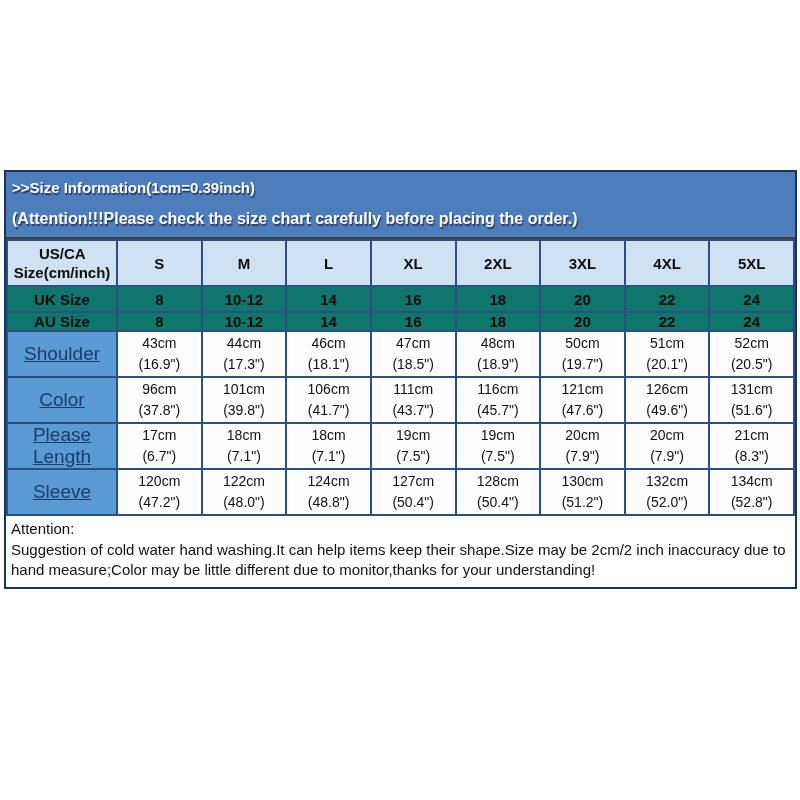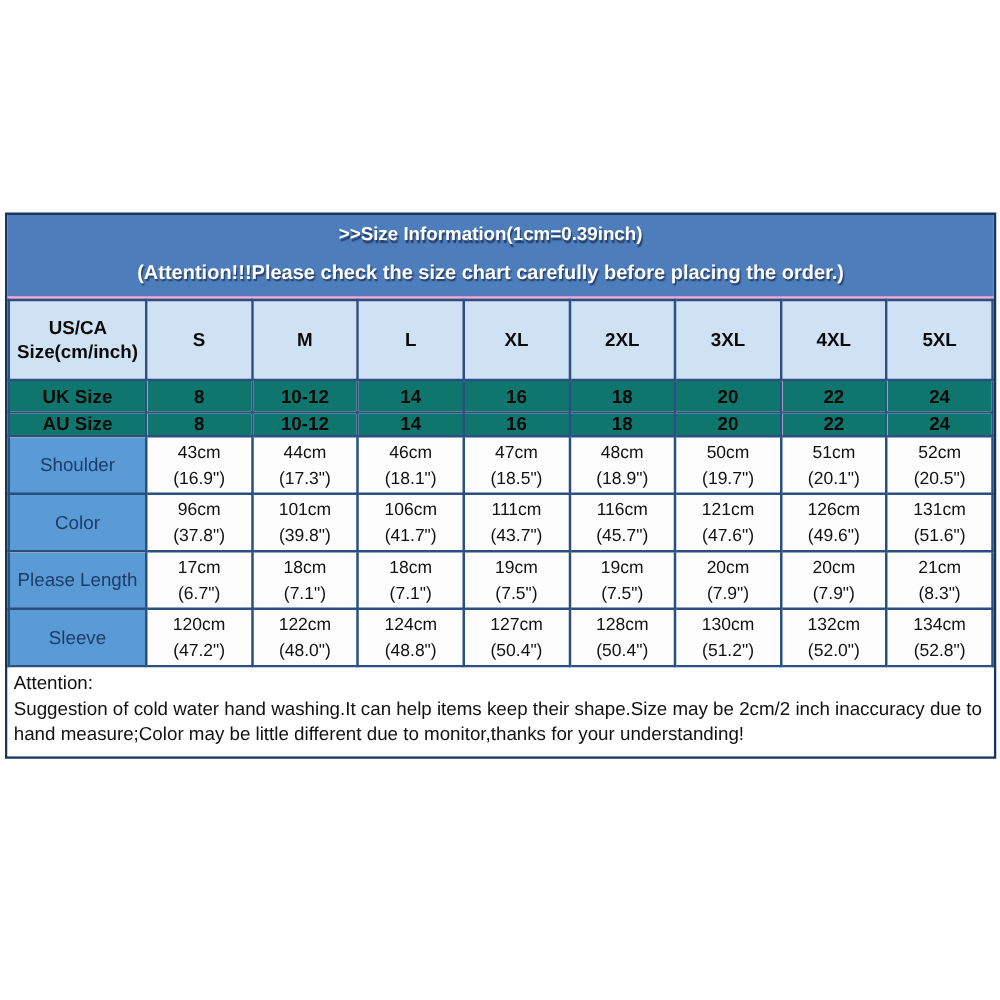--- a/index.html
+++ b/index.html
@@ -14,22 +14,21 @@
     position: absolute;
     left: 4px; top: 170px; width: 793px;
     border: 2px solid #16365c;
     background: #ffffff;
   }
 
   
   .banner {
     background: #4e7dbb;
     padding: 6px 22px 8px 6px;
-    border-bottom: 2px solid #f9a8d4;
-    text-align: center;
+    border-bottom: 2px solid #404040;
   }
   .banner-line1 {
     color: #ffffff; font-weight: bold; font-size: 15px; line-height: 19px;
     text-shadow: 1px 2px 1px rgba(10,25,55,0.65);
   }
   .banner-line2 {
     margin-top: 11px;
     color: #ffffff; font-weight: bold; font-size: 16px; line-height: 21px;
     text-shadow: 1px 2px 1px rgba(10,25,55,0.65);
   }
@@ -41,42 +40,44 @@
     table-layout: fixed;
   }
   table.size-table td, table.size-table th {
     border: 2px solid #2a4f80;
     text-align: center;
     vertical-align: middle;
     overflow: hidden;
   }
   col.first-col { width: 110px; }
 
-  tr.header-row { height: 64px; background: #cfe2f3; }
+  tr.header-row { height: 46px; background: #cfe2f3; }
   tr.header-row th { font-size: 15px; font-weight: bold; color: #0b0b0b; line-height: 19px; }
   tr.uk-row, tr.au-row { background: #0f766e; }
   tr.uk-row { height: 26px; }
   tr.au-row { height: 16px; }
   tr.uk-row td, tr.au-row td { font-size: 15px; font-weight: bold; color: #0b0b0b; }
 
   tr.measure-row { height: 46px; background: #fdfdfd; }
   tr.measure-row td.measure-label {
     background: #5b9bd5;
     color: #1b3c6b;
-    font-size: 15px;
+    font-size: 19px;
     font-weight: normal;
+    text-decoration: underline;
   }
   tr.measure-row td .val-line { display: block; font-size: 14px; color: #111; line-height: 21px; }
 
   
   .footer-note {
     background: #ffffff;
     padding: 3px 5px 6px 5px;
     font-size: 15px; color: #111;
     line-height: 20.5px;
+    border-radius: 31px;
   }
 </style>
 </head>
 <body>
 
 <div class="page">
   <div class="chart-block">
 
     <div class="banner">
       <div class="banner-line1">&gt;&gt;Size Information(1cm=0.39inch)</div>

